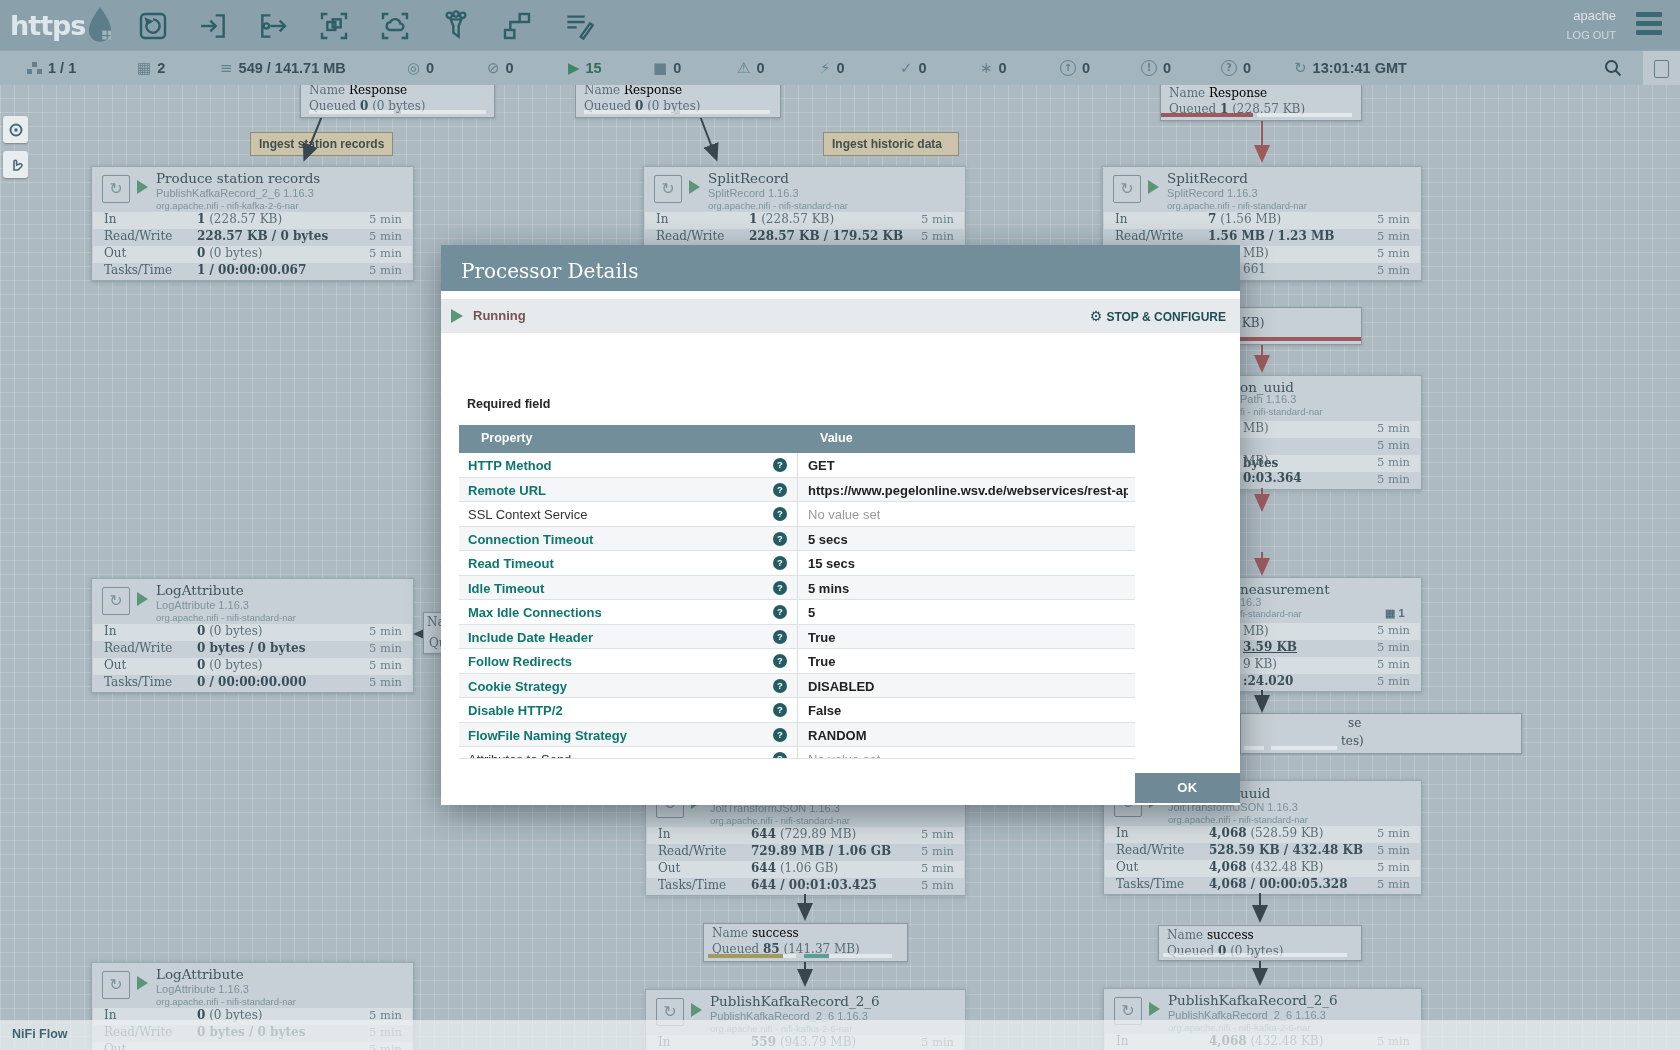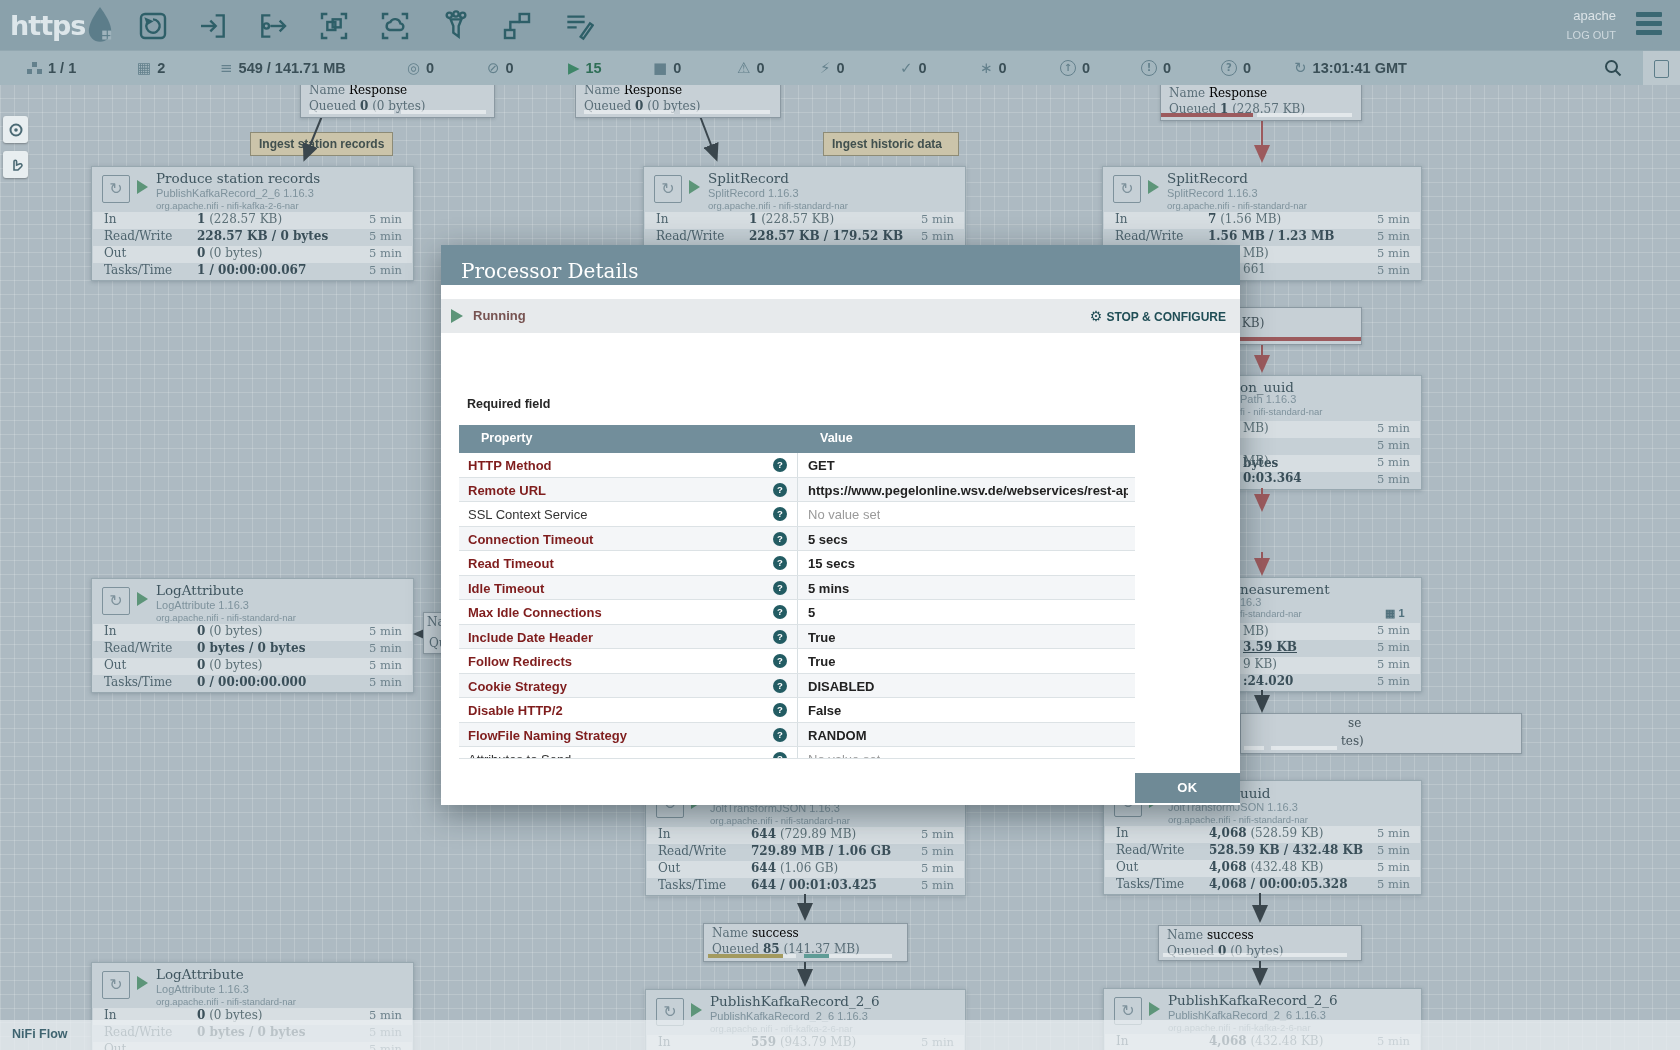--- a/index.html
+++ b/index.html
@@ -89,21 +89,21 @@
         border-radius:3px;box-shadow:0 1px 2px rgba(0,0,0,.3);z-index:7;cursor:pointer;
         display:flex;align-items:center;justify-content:center;}
   
   #footer{position:absolute;left:0;bottom:0;width:1680px;height:30px;
         background:rgba(235,240,242,.72);z-index:6;}
   #breadcrumb{position:absolute;left:12px;top:7px;font:700 12.5px "Liberation Sans",sans-serif;
         color:#3f6470;cursor:pointer;}
   
   #modal{position:absolute;left:441px;top:245px;width:799px;height:560px;background:#fff;
         z-index:10;box-shadow:0 8px 30px rgba(20,35,42,.45);}
-  #mheader{position:absolute;left:0;top:0;right:0;height:40px;background:#728e9b;}
+  #mheader{position:absolute;left:0;top:0;right:0;height:46px;background:#728e9b;}
   #mtitle{position:absolute;left:20px;top:14px;font:400 20px "DejaVu Serif",serif;color:#fff;}
   #mstatus{position:absolute;left:0;top:54px;right:0;height:34px;background:#e7eaec;}
   #mstatus .play{position:absolute;left:10px;top:10px;width:0;height:0;
         border-left:12px solid #5d9579;border-top:7px solid transparent;border-bottom:7px solid transparent;}
   #runlabel{position:absolute;left:32px;top:9px;font:700 13px "Liberation Sans",sans-serif;color:#775351;}
   #stopcfg{position:absolute;right:14px;top:9px;font:700 12px "Liberation Sans",sans-serif;
         color:#204e56;cursor:pointer;}
   #stopcfg .gear{font-family:"DejaVu Sans",sans-serif;font-size:14px;margin-right:4px;}
   #tabs{position:absolute;left:0;top:103px;right:0;height:34px;border-bottom:1px solid #1f4d55;}
   .tab{position:absolute;top:0;height:34px;box-sizing:border-box;background:#e7eaec;
@@ -112,21 +112,21 @@
   .tab.active{background:#fff;border:1px solid #1f4d55;border-bottom:1px solid #fff;
         color:#1f4d55;height:35px;z-index:2;}
   #reqnote{position:absolute;left:26px;top:152px;font:700 12.5px "Liberation Sans",sans-serif;color:#262626;}
   #ptable{position:absolute;left:18px;top:180px;width:676px;}
   #ptable .thead{height:28px;background:#728e9b;position:relative;}
   #ptable .thead span{position:absolute;top:6px;font:700 12.5px "Liberation Sans",sans-serif;color:#fff;padding-left:13px;}
   #th-prop{left:9px;} #th-val{left:348px;}
   #tbody{height:305px;overflow:hidden;border-bottom:1px solid #dce2e5;}
   .trow{position:relative;height:24.5px;box-sizing:border-box;border-bottom:1px solid #dce2e5;}
   .trow.alt{background:#f4f6f8;}
-  .tname{position:absolute;left:9px;top:5px;font:700 13px "Liberation Sans",sans-serif;color:#7f1d1d;}
+  .tname{position:absolute;left:9px;top:5px;font:700 13px "Liberation Sans",sans-serif;color:#0f766e;}
   .trow.opt .tname{font-weight:400;color:#333;}
   .thelp{position:absolute;left:314px;top:5px;width:14px;height:14px;border-radius:50%;
         background:#235c63;color:#fff;font:700 9.5px/14px "Liberation Sans",sans-serif;
         text-align:center;cursor:pointer;}
   .tval{position:absolute;left:338px;top:0;bottom:0;right:0;border-left:1px solid #d8dfe2;}
   .tval span{position:absolute;left:10px;top:5px;font:700 13px "Liberation Sans",sans-serif;
         color:#222;white-space:nowrap;max-width:320px;overflow:hidden;}
   .trow.unset .tval span{font-weight:400;color:#9a9a9a;}
   #okbtn{position:absolute;right:0;top:528px;width:105px;height:30px;background:#6f8a96;
         color:#fff;font:700 13px "Liberation Sans",sans-serif;text-align:center;

